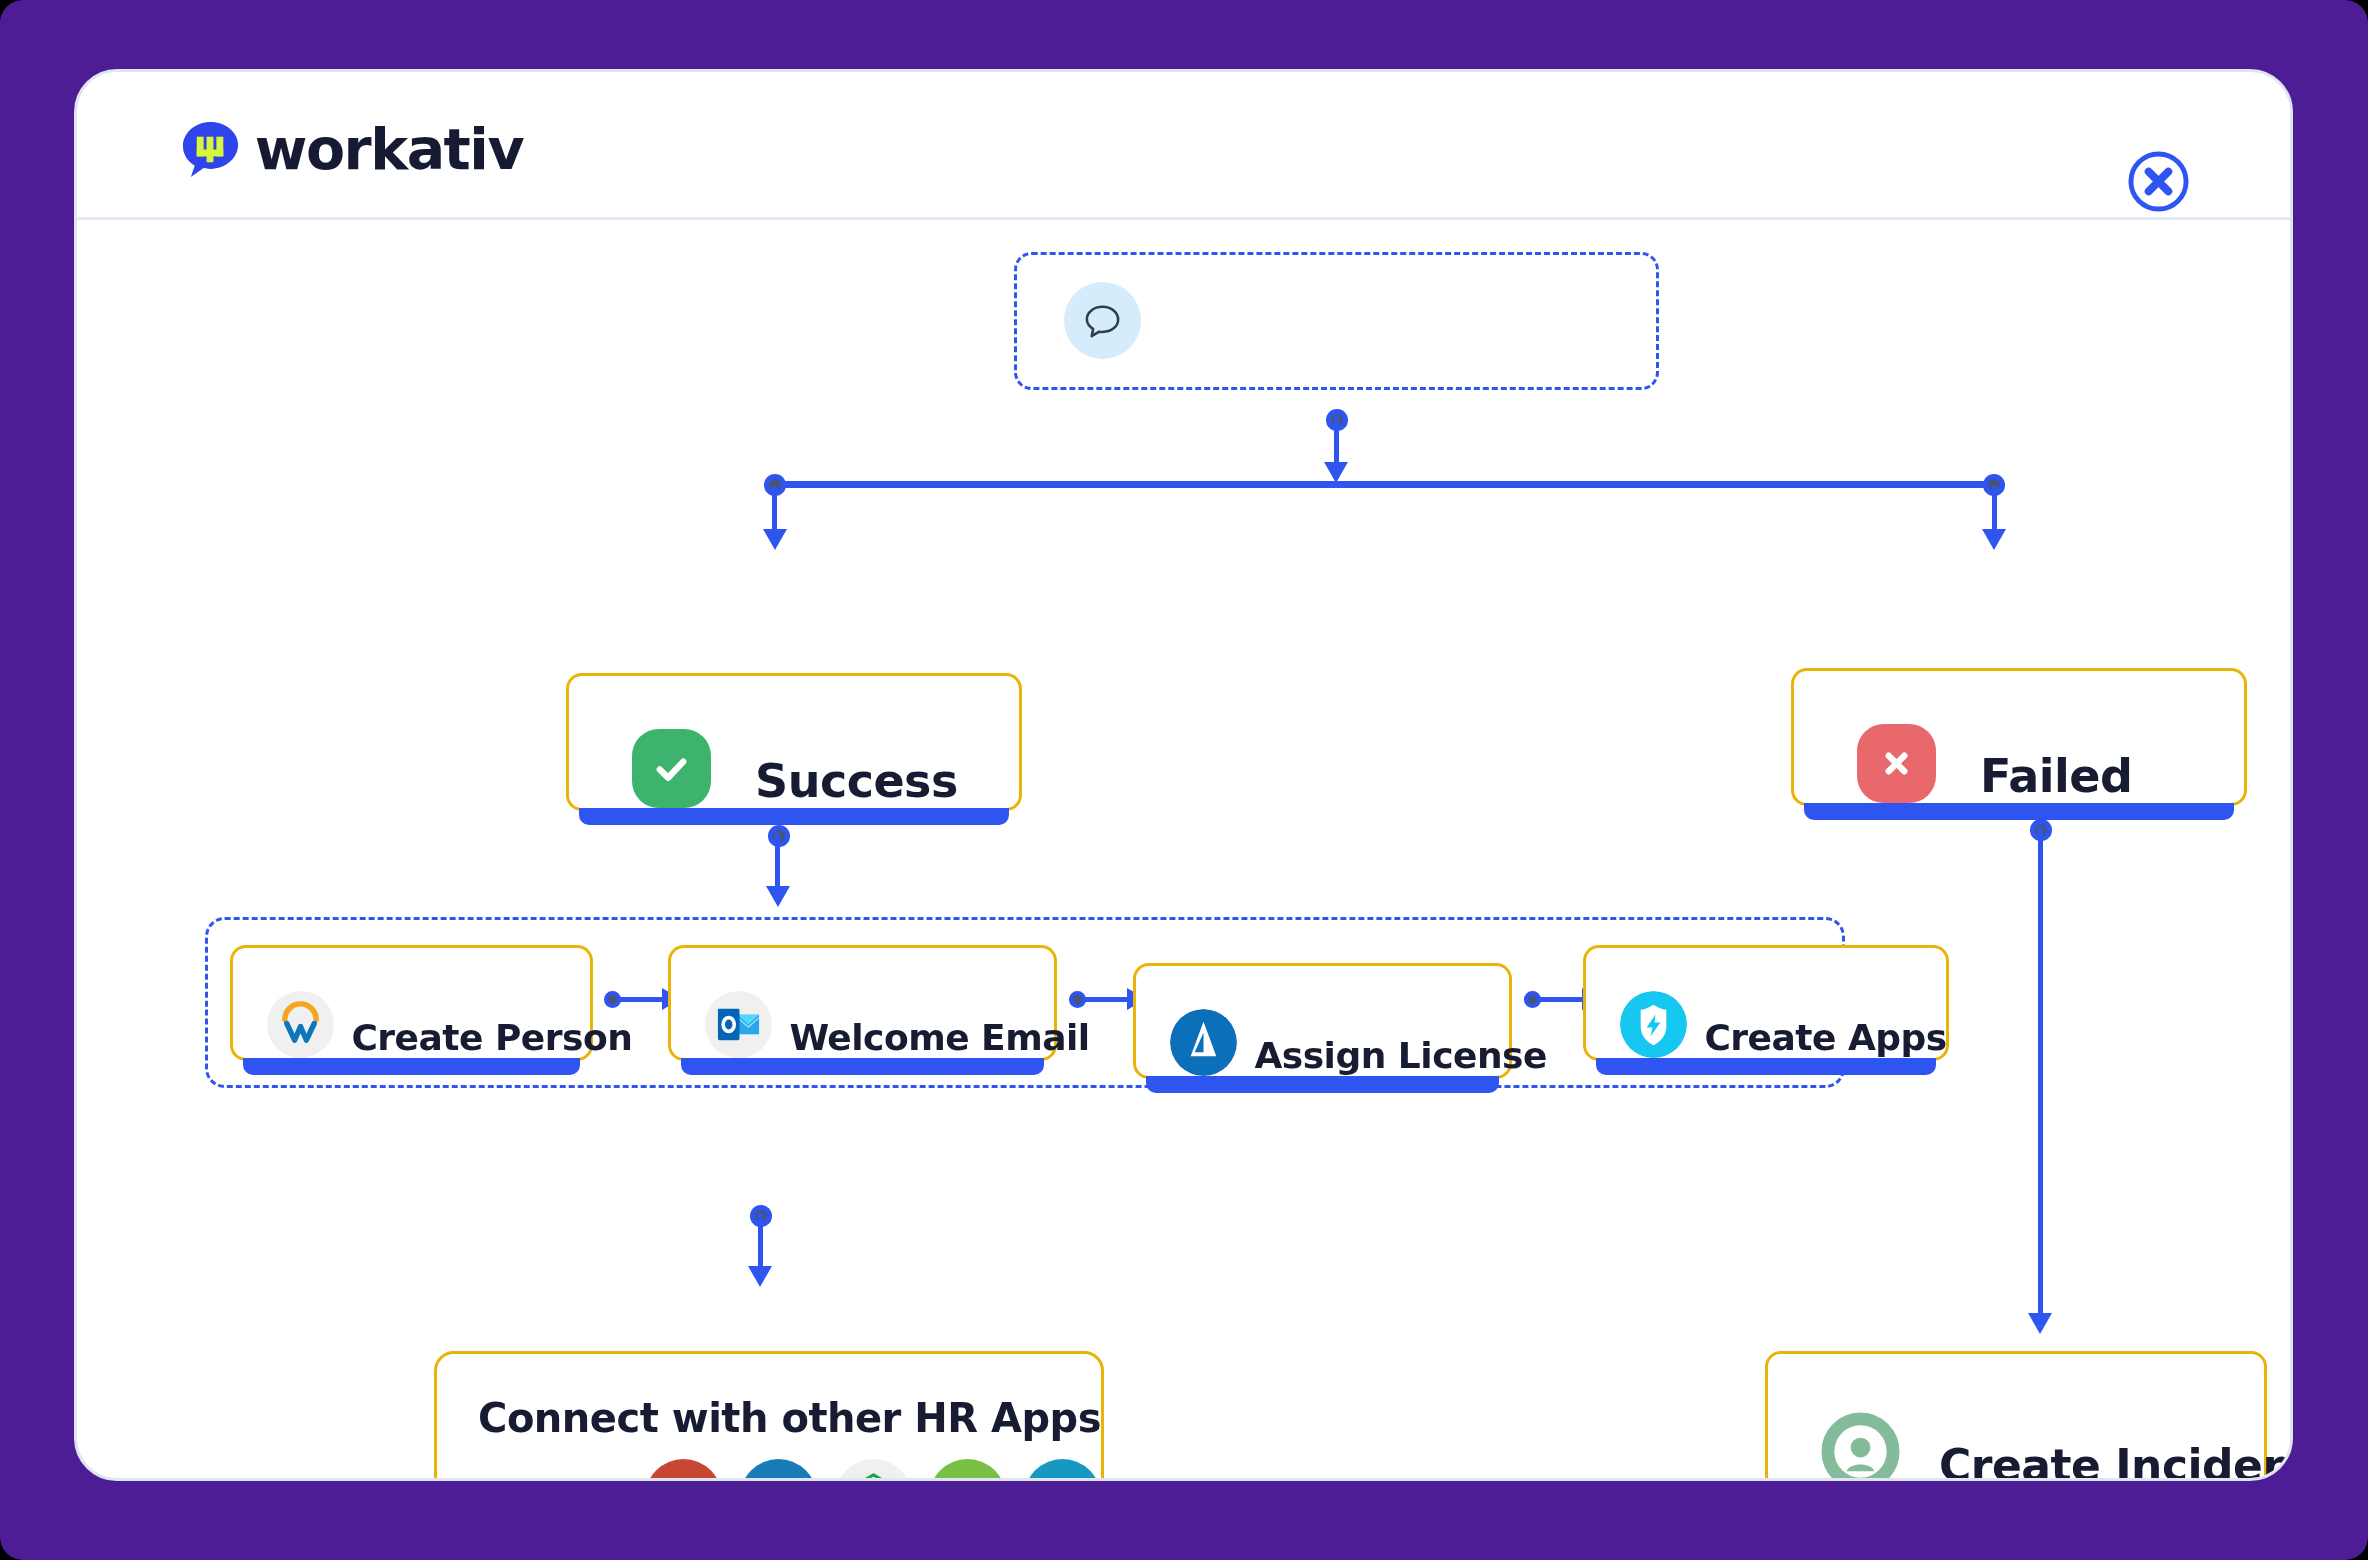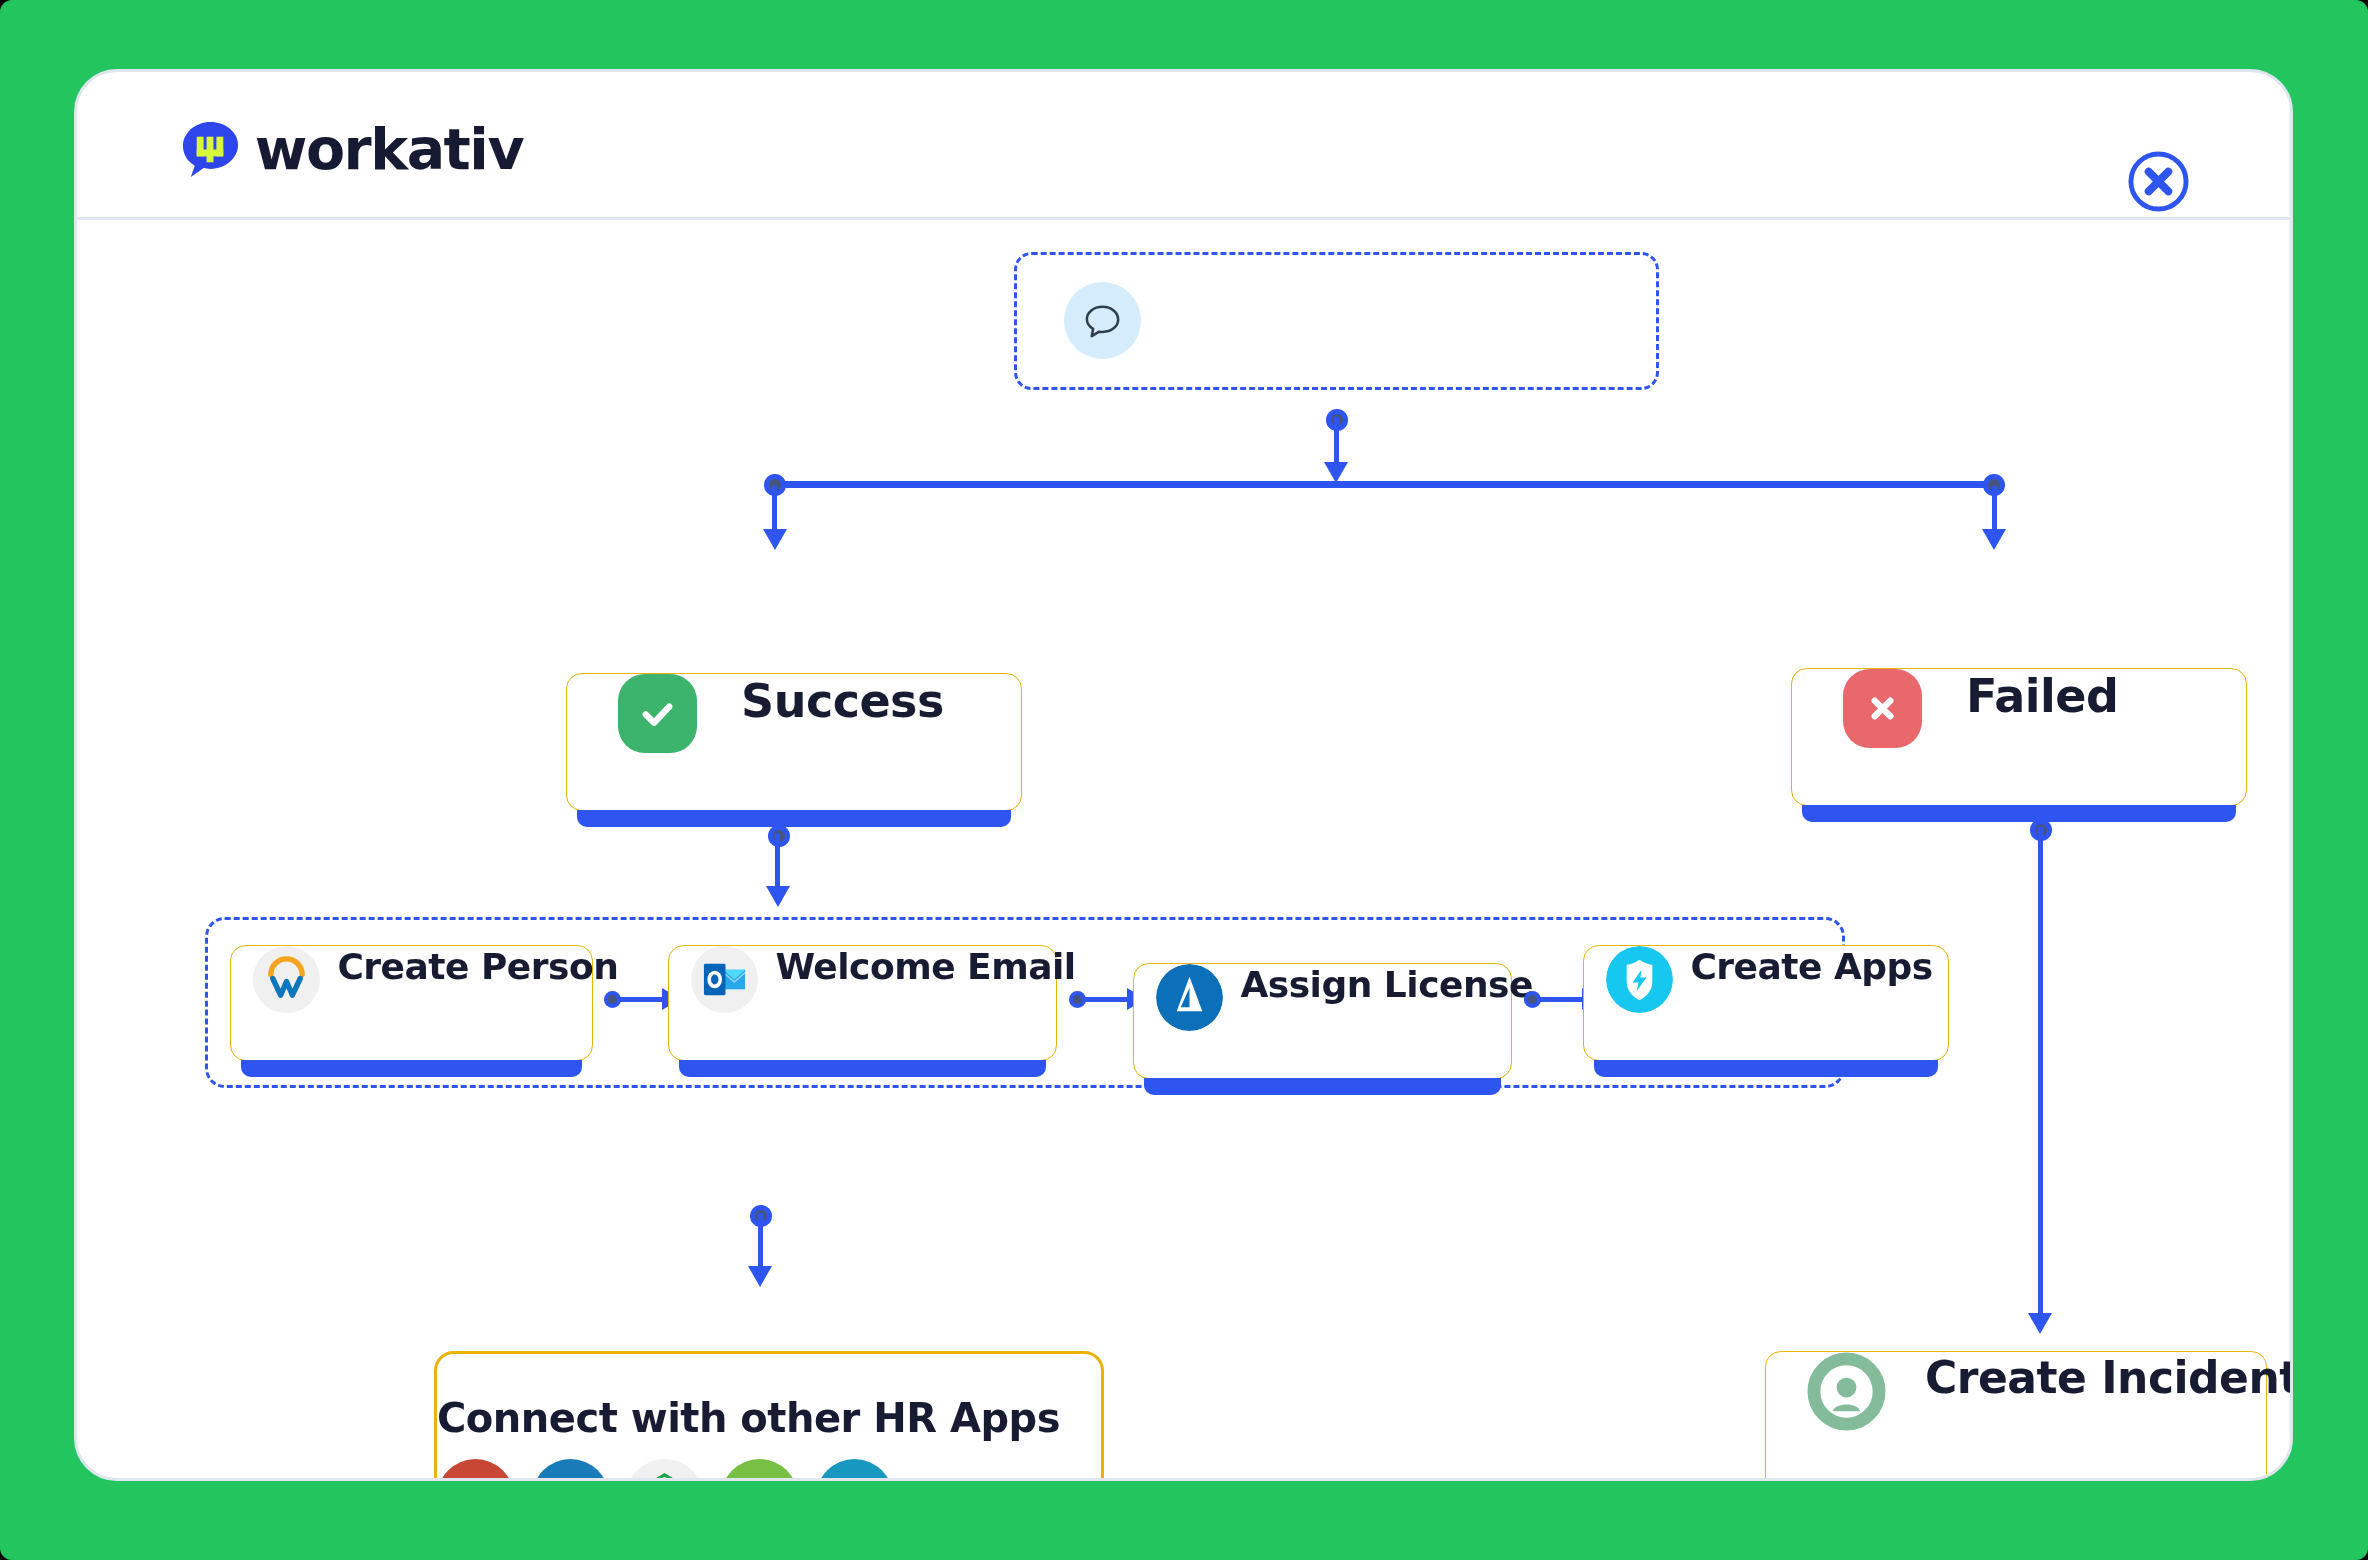--- a/index.html
+++ b/index.html
@@ -13,22 +13,22 @@
     font-family: "Liberation Sans", sans-serif;
     overflow: hidden;
   }
 
   
   .outer-frame {
     position: absolute;
     left: 0; top: 0;
     width: 2368px;
     height: 1560px;
-    background: #22c55e;
-    border-radius: 12px;
+    background: #4c1d95;
+    border-radius: 23px;
     box-sizing: border-box;
   }
 
   
   .app-card {
     position: absolute;
     left: 74px;
     top: 69px;
     width: 2219px;
     height: 1412px;
@@ -96,24 +96,25 @@
     top: 148px;
     width: 100%;
     height: 1261px;
   }
 
   
   .node {
     position: absolute;
     box-sizing: border-box;
     background: #ffffff;
-    border: 1px solid #eab308;
+    border: 3px solid #eab308;
     border-radius: 15.8px;
     display: flex;
-    align-items: flex-start;
+    align-items: flex-end;
+    padding-left: 12px;
   }
   .node::after {
     content: "";
     position: absolute;
     left: 9.9px;
     right: 9.9px;
     bottom: -16.7px;
     height: 16.7px;
     background: #2f55f0;
     border-radius: 0 0 9.9px 9.9px;

